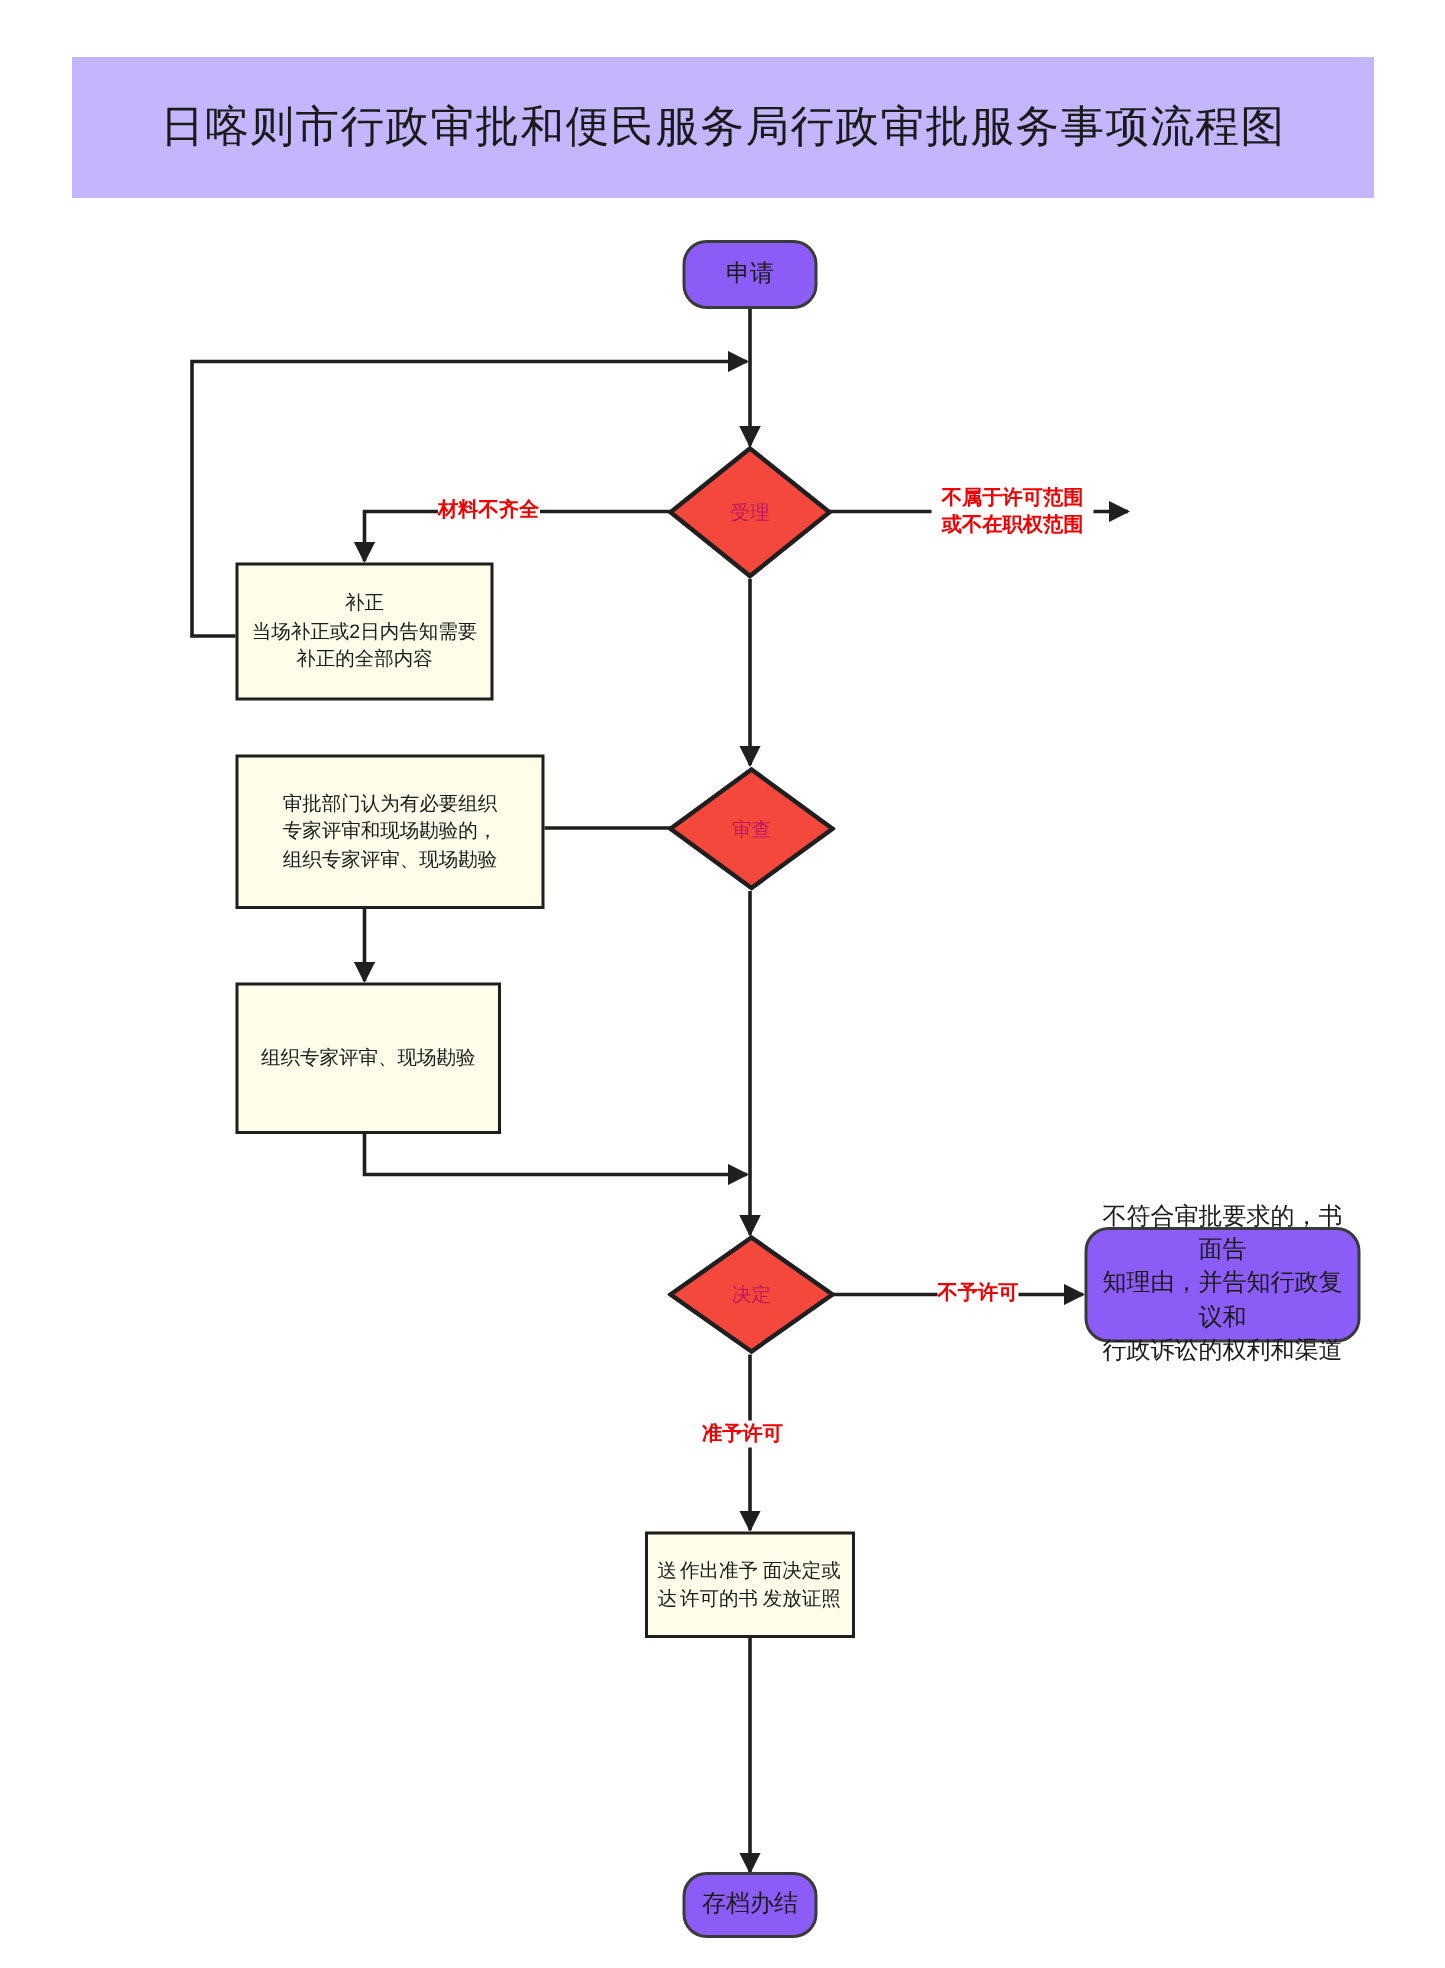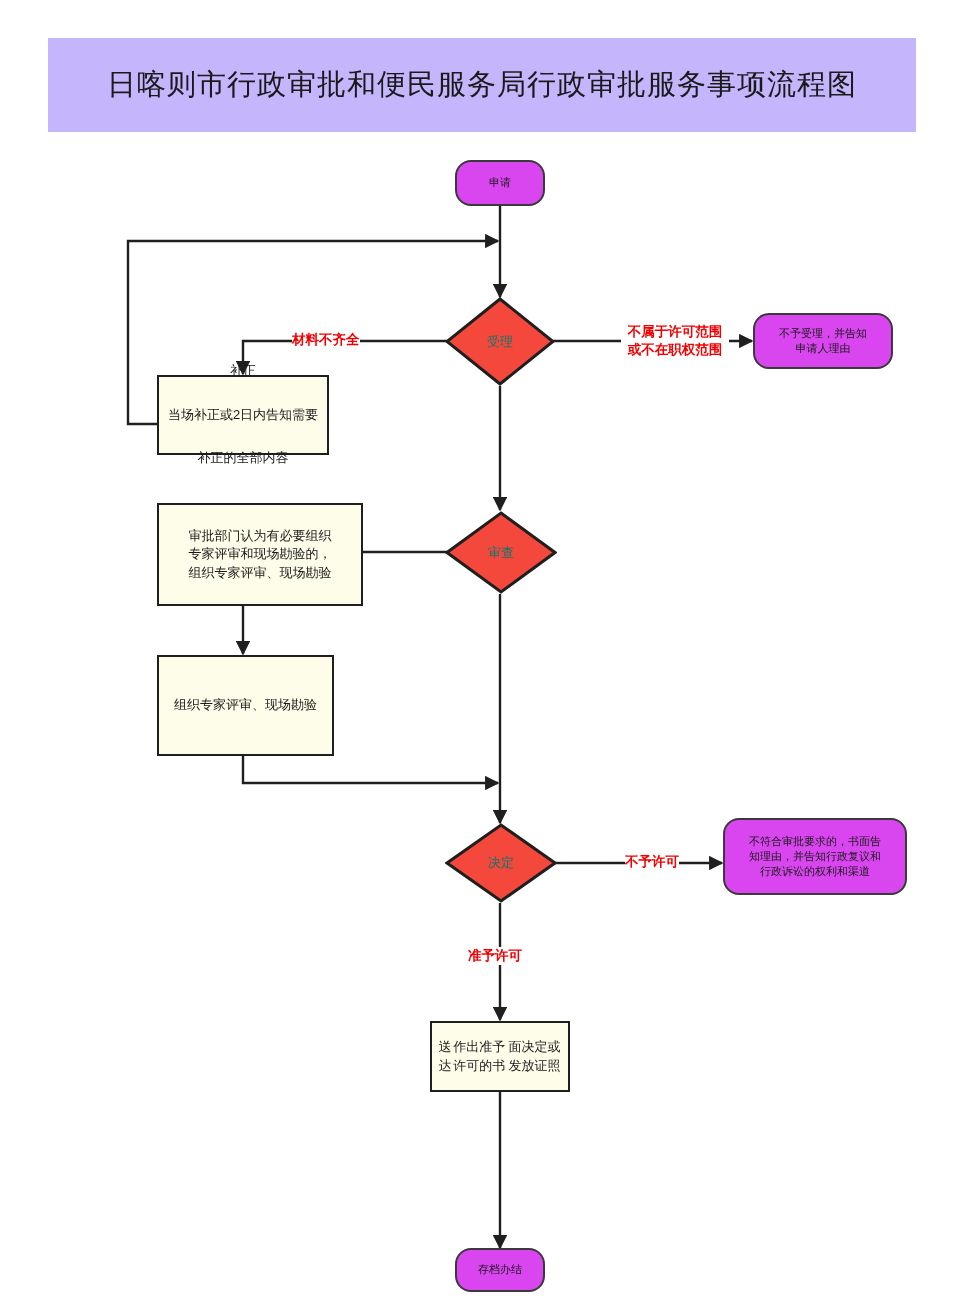--- a/index.html
+++ b/index.html
@@ -57,25 +57,25 @@
   .node {
     position: absolute;
     box-sizing: border-box;
     display: flex;
     align-items: center;
     justify-content: center;
     text-align: center;
   }
 
   .node-terminator {
-    background: #d946ef;
+    background: #8b5cf6;
     border: 2.5px solid #3a3a3a;
     border-radius: 16px;
     color: #1a1a1a;
-    font-size: 11px;
+    font-size: 16px;
     line-height: 1.38;
     padding: 8px 6px;
   }
 
   .node-process {
     background: #fdfdea;
     border: 2.5px solid #1f1f1f;
     color: #1a1a1a;
     font-size: 13px;
     line-height: 1.42;
@@ -89,21 +89,21 @@
   }
   .node-decision .diamond-svg {
     position: absolute;
     left: 0; top: 0;
     width: 100%;
     height: 100%;
   }
   .node-decision .diamond-label {
     position: relative;
     z-index: 2;
-    color: #0f766e;
+    color: #be185d;
     font-size: 13px;
   }
 
   
   .edge-label {
     position: absolute;
     color: #f00000;
     font-weight: bold;
     font-size: 13.5px;
     line-height: 1.35;
@@ -159,26 +159,22 @@
     <span>申请</span>
   </div>
 
   <div class="node node-decision" style="left:445px; top:297px; width:110px; height:89px;">
     <svg class="diamond-svg" viewBox="0 0 110 89" preserveAspectRatio="none">
       <polygon points="55,2 108,44.5 55,87 2,44.5" fill="#f4483c" stroke="#1f1f1f" stroke-width="3"></polygon>
     </svg>
     <span class="diamond-label">受理</span>
   </div>
 
-  <div class="node node-terminator" style="left:753px; top:313px; width:140px; height:56px; flex-direction:column;">
-    <span>不予受理，并告知</span>
-    <span>申请人理由</span>
-  </div>
-
-  <div class="node node-process" style="left:157px; top:375px; width:172px; height:80px; flex-direction:column;gap:25px;">
+
+  <div class="node node-process" style="left:157px; top:375px; width:172px; height:92px; flex-direction:column;">
     <span>补正</span>
     <span>当场补正或2日内告知需要</span>
     <span>补正的全部内容</span>
   </div>
 
   <div class="node node-decision" style="left:445px; top:511px; width:112px; height:83px;font-family:Liberation Serif, serif;">
     <svg class="diamond-svg" viewBox="0 0 112 83" preserveAspectRatio="none">
       <polygon points="56,2 110,41.5 56,81 2,41.5" fill="#f4483c" stroke="#1f1f1f" stroke-width="3"></polygon>
     </svg>
     <span class="diamond-label">审查</span>

